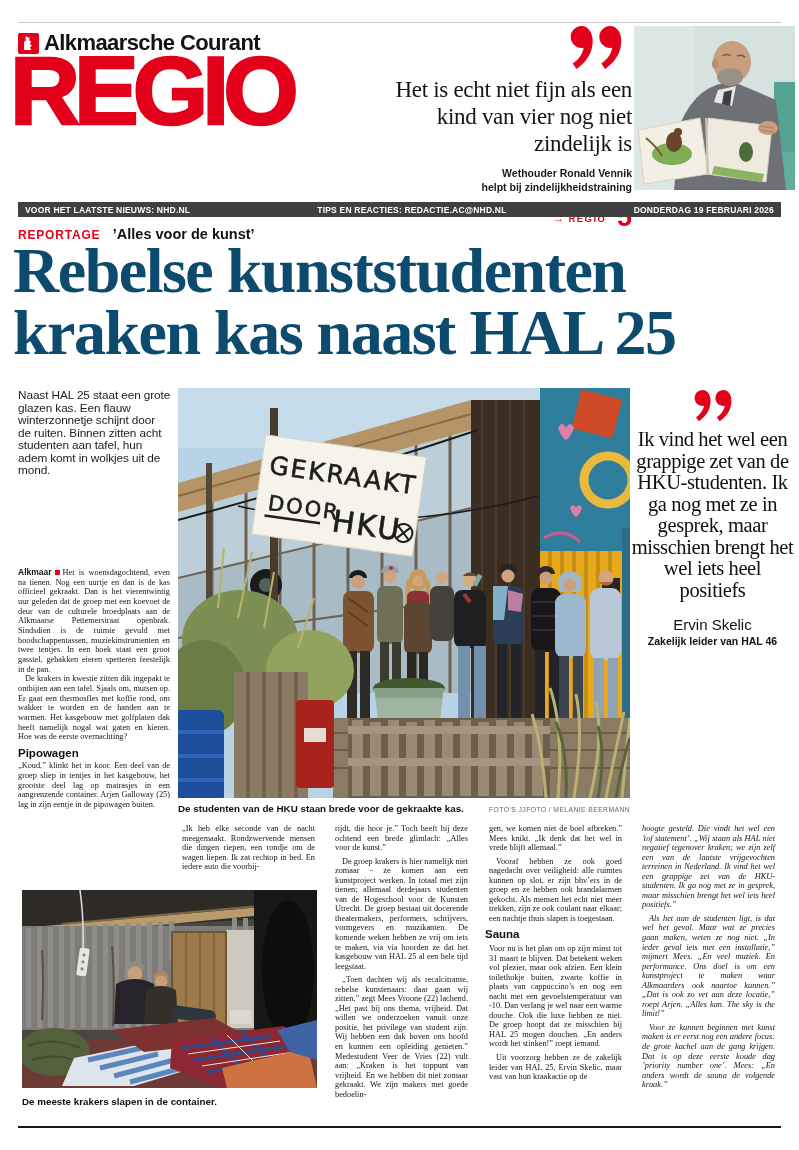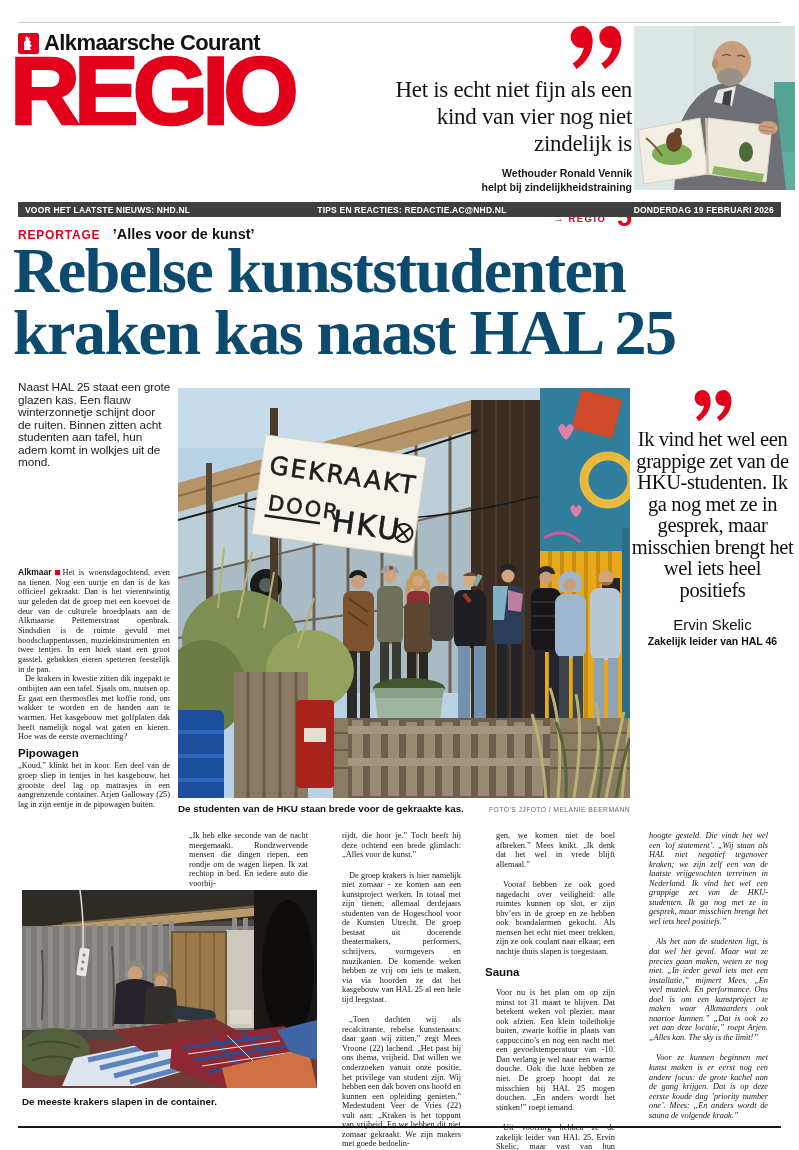--- a/index.html
+++ b/index.html
@@ -33,21 +33,21 @@
            padding:0 7px;font-family:"Liberation Sans",sans-serif;font-weight:bold;
            font-size:8.5px;letter-spacing:0.2px;}
   
   .kicker{left:18px;top:225px;font-family:"Liberation Sans",sans-serif;}
   .kicker .k1{color:#e3001b;font-weight:bold;font-size:12px;letter-spacing:0.8px;}
   .kicker .k2{color:#111;font-weight:bold;font-size:14.5px;margin-left:8px;}
   .headline{left:13px;top:240px;margin:0;font-weight:bold;font-size:64px;line-height:62px;
             letter-spacing:-1.5px;color:#0c4a6e;}
   .headline span{display:block;}
   
-  .intro{left:18px;top:381px;width:153px;font-family:"Liberation Sans",sans-serif;
+  .intro{left:18px;top:389px;width:153px;font-family:"Liberation Sans",sans-serif;
          font-size:11.8px;line-height:12.5px;letter-spacing:-0.1px;color:#1d1d1f;}
   .byline{left:18px;top:512px;width:152px;display:flex;gap:6px;align-items:flex-end;
           border-bottom:1px solid #2a2a2a;padding-bottom:5px;}
   .byline svg{display:block;}
   .b-name{font-family:"Liberation Sans",sans-serif;font-weight:bold;font-size:11.5px;color:#111;}
   .b-email{font-family:"Liberation Sans",sans-serif;font-size:7.5px;color:#333;}
   .leftcol{left:18px;top:568px;width:152px;font-size:8.3px;line-height:9.65px;text-align:justify;}
   .leftcol p{margin:0;}
   .leftcol p.ind{text-indent:7px;}
   .loc{font-family:"Liberation Sans",sans-serif;font-weight:bold;font-size:8.5px;}
@@ -66,21 +66,21 @@
             font-size:9.8px;color:#111;}
   
   .pullquote{left:629px;top:390px;width:167px;text-align:center;}
   .pq-mark{display:block;margin:0 auto;width:52px;}
   .pq-text{font-size:20.5px;line-height:21.5px;letter-spacing:-0.4px;color:#101010;margin-top:3px;}
   .pq-author{margin-top:14px;font-family:"Liberation Sans",sans-serif;font-weight:normal;
              font-size:15px;line-height:1.3;color:#111;}
   .pq-role{font-family:"Liberation Sans",sans-serif;font-weight:bold;font-size:10.5px;color:#111;}
   
   .bodycol{top:820px;width:141px;font-size:8.3px;line-height:9.55px;text-align:justify;}
-  .bodycol p{margin:11px;}
+  .bodycol p{margin:4px;}
   .bodycol p.ind{text-indent:7px;}
   .c1{left:178px;} .c2{left:331px;} .c3{left:485px;} .c4{left:638px;font-style:italic;}
   .bottom-rule{left:18px;top:1126px;width:763px;height:2px;background:#181818;}
   .qfill{fill:#e3001b;}
 </style>
 </head>
 <body>
 
 <div class="page">
 

